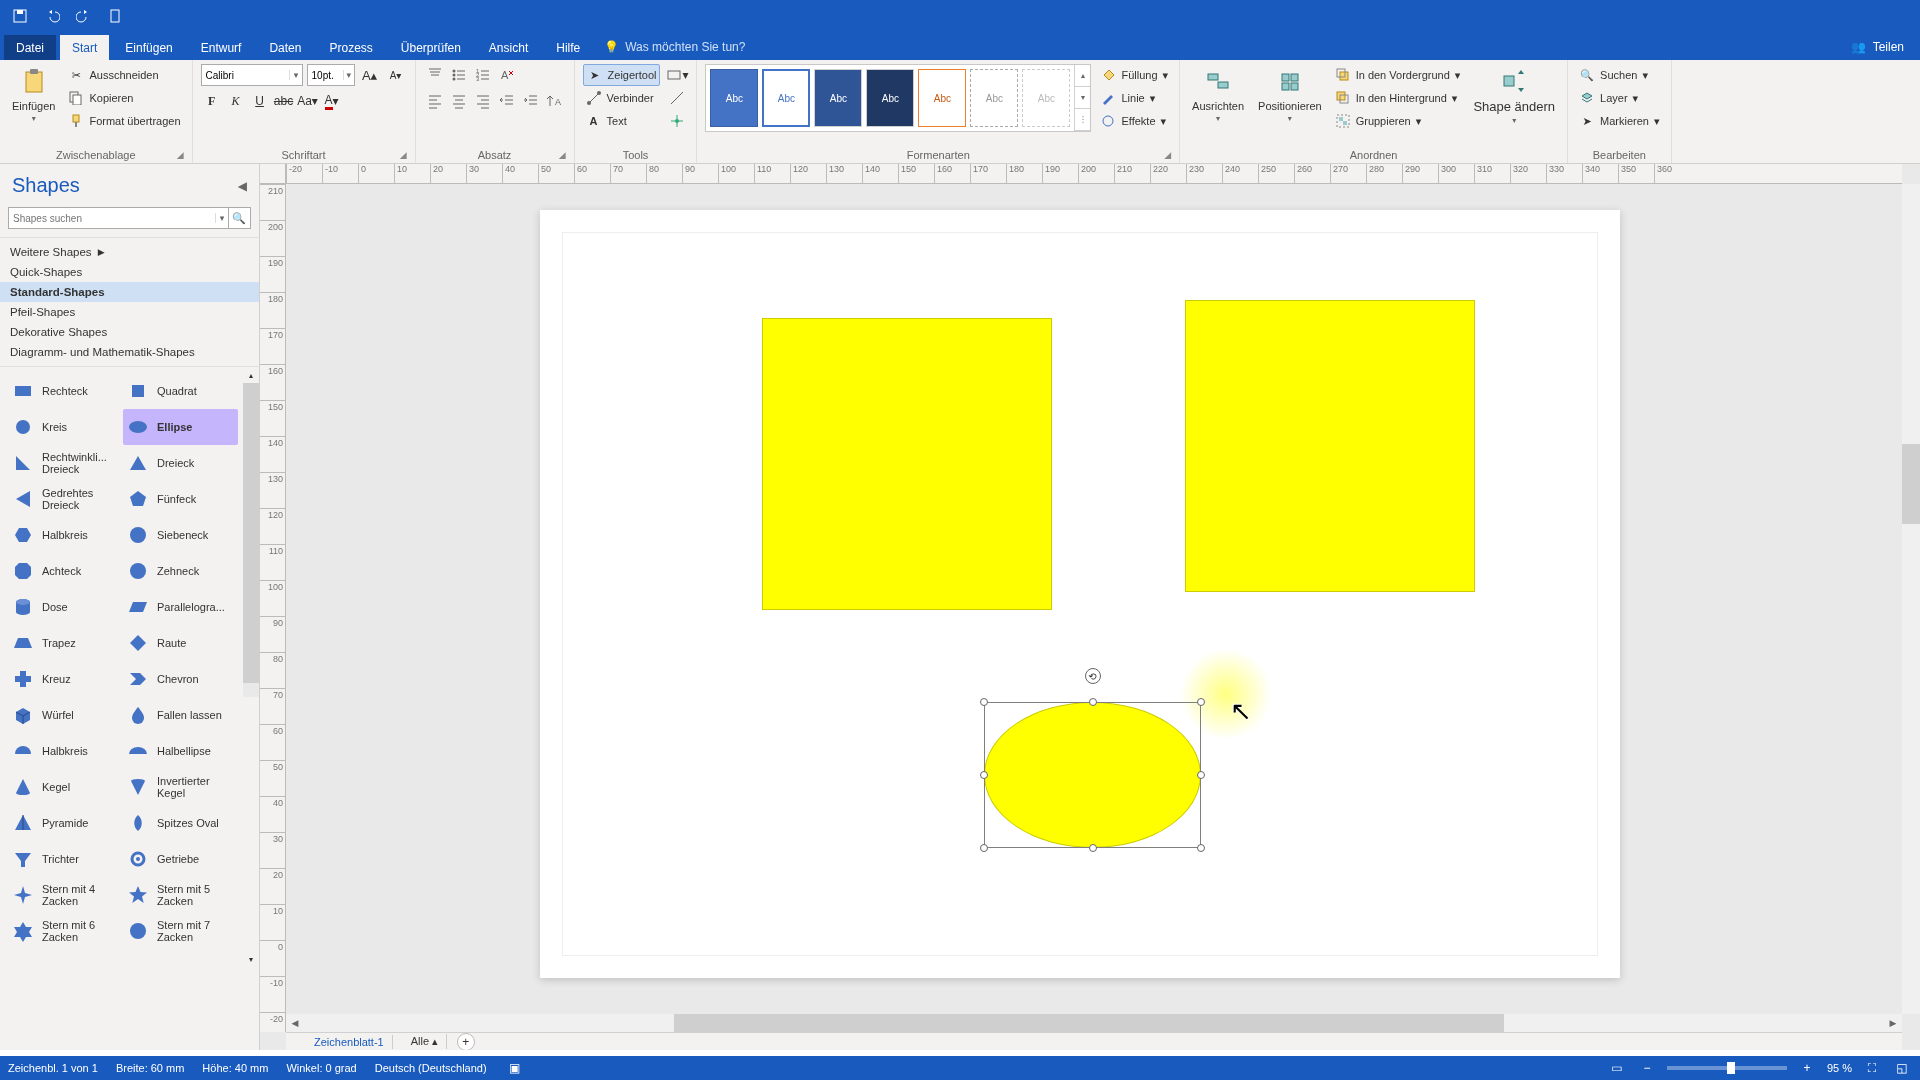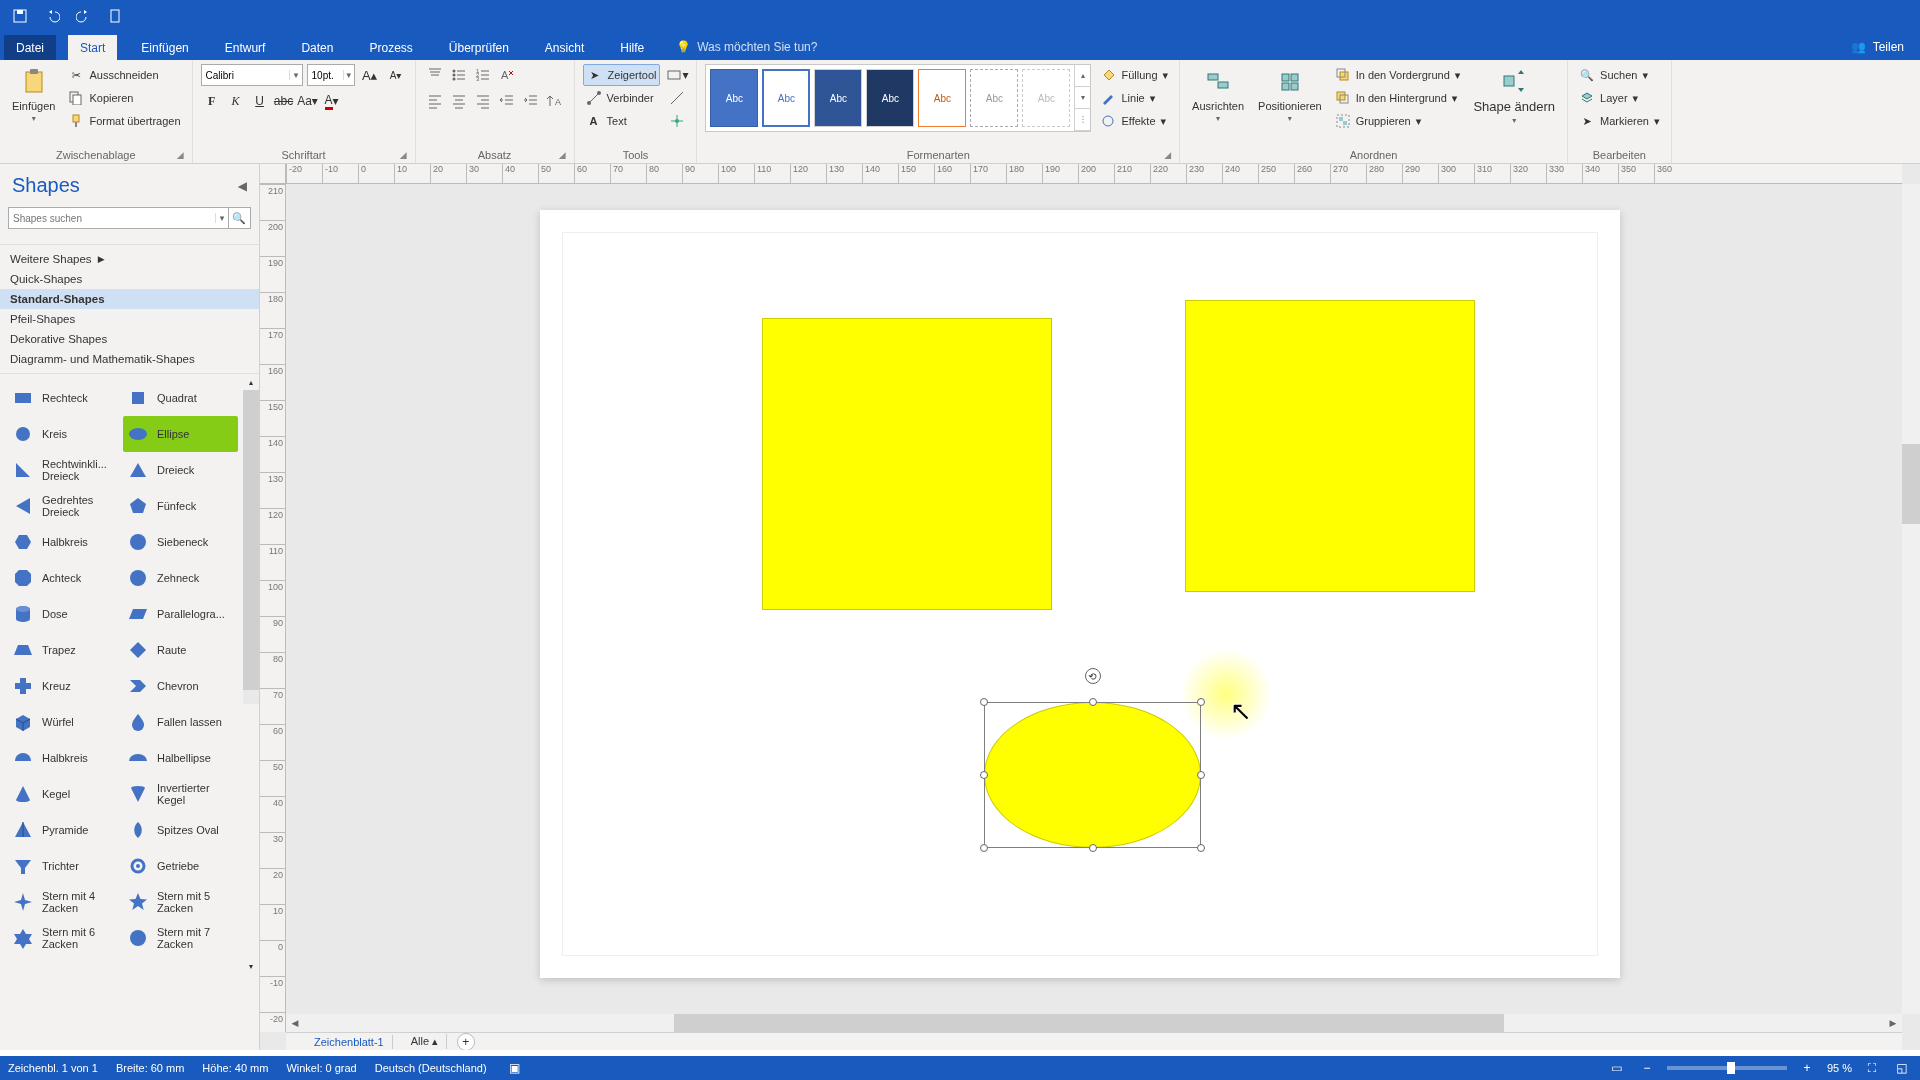--- a/index.html
+++ b/index.html
@@ -9,21 +9,21 @@
 .titlebar { height:32px; background:#185abd; display:flex; align-items:center; color:#fff; padding:0 6px; }
 .titlebar .qat { display:flex; gap:4px; }
 .titlebar .qat .btn { width:28px; height:24px; display:flex; align-items:center; justify-content:center; border-radius:2px; }
 .titlebar .title { flex:1; text-align:center; font-size:13px; }
 .titlebar .right { display:flex; align-items:center; gap:10px; }
 .titlebar .user { display:flex; align-items:center; gap:6px; font-size:12px; }
 .titlebar .avatar { width:24px; height:24px; background:#ddd; border-radius:2px; display:flex; align-items:center; justify-content:center; color:#555; font-size:10px; }
 .titlebar .win-btn { width:46px; height:32px; display:flex; align-items:center; justify-content:center; }
 
 
-.menutabs { height:28px; background:#185abd; display:flex; align-items:flex-end; color:#fff; padding:0 4px; gap:12px; }
+.menutabs { height:28px; background:#185abd; display:flex; align-items:flex-end; color:#fff; padding:0 4px; gap:4px; }
 .menutabs .tab { padding:6px 12px 5px; font-size:12px; cursor:pointer; }
 .menutabs .tab.file { background:#103f88; }
 .menutabs .tab.active { background:#f3f2f1; color:#185abd; }
 .menutabs .tellme { display:flex; align-items:center; gap:6px; margin-left:8px; color:#cfe0f5; font-size:12px; padding:4px 0 6px; }
 .menutabs .spacer { flex:1; }
 .menutabs .share { display:flex; align-items:center; gap:6px; padding:6px 12px; }
 
 
 .ribbon { height:104px; background:#f3f2f1; border-bottom:1px solid #d0d0d0; display:flex; }
 .group { border-right:1px solid #e1dfdd; padding:4px 8px 0; display:flex; flex-direction:column; }
@@ -62,29 +62,29 @@
 .styles-gallery .scroll div { flex:1; display:flex; align-items:center; justify-content:center; font-size:8px; color:#666; border-bottom:1px solid #d0d0d0; }
 
 
 .workspace { position:absolute; top:164px; bottom:30px; left:0; right:0; display:flex; }
 
 
 .shapes-pane { width:260px; background:#f3f2f1; border-right:1px solid #d0d0d0; display:flex; flex-direction:column; }
 .shapes-pane .hdr { display:flex; align-items:center; justify-content:space-between; padding:10px 12px 6px; }
 .shapes-pane .hdr h2 { font-size:20px; font-weight:400; color:#185abd; }
 .shapes-pane .hdr .collapse { color:#666; font-size:12px; cursor:pointer; }
-.shapes-pane .search { margin:4px 8px 15px; display:flex; }
+.shapes-pane .search { margin:4px 8px 8px; display:flex; }
 .shapes-pane .search .combo { flex:1; }
 .shapes-pane .search .go { width:22px; border:1px solid #ababab; border-left:none; display:flex; align-items:center; justify-content:center; background:#fff; }
 .shapes-pane .cats { border-top:1px solid #e1dfdd; border-bottom:1px solid #e1dfdd; padding:4px 0; }
 .shapes-pane .cat { padding:4px 10px; font-size:11.5px; cursor:pointer; display:flex; align-items:center; gap:6px;}
 .shapes-pane .cat.sel { background:#cfe0f5; font-weight:600; }
 .shapes-pane .shape-list { flex:1; overflow:auto; padding:6px 2px 6px 8px; display:flex; flex-wrap:wrap; align-content:flex-start; position:relative;}
 .shape-item { width:115px; height:36px; display:flex; align-items:center; gap:8px; padding:2px 4px; cursor:pointer; font-size:11px; border-radius:2px;}
-.shape-item.sel { background:#84cc16; }
+.shape-item.sel { background:#c4b5fd;font-weight:bold; }
 .shape-item .sic { width:22px; height:22px; display:flex; align-items:center; justify-content:center; color:#4472c4; }
 .shape-list .sb { position:absolute; right:0; top:0; width:16px; height:330px; background:#e9e9e9;}
 .shape-list .sb .thumb { position:absolute; top:0; width:16px; height:330px; background:#cfcfcf;}
 .shape-list .sb .arr { position:absolute; width:16px; height:16px; display:flex; align-items:center; justify-content:center; font-size:8px; background:#f3f2f1;}
 
 
 .canvas-area { flex:1; background:#e9e9e9; position:relative; overflow:hidden; }
 .ruler-h { position:absolute; top:0; left:26px; right:18px; height:20px; background:#f3f2f1; border-bottom:1px solid #bbb; display:flex; font-size:9px; color:#777; overflow:hidden;}
 .ruler-h .tick { width:36px; border-left:1px solid #bbb; padding-left:2px; position:relative; flex-shrink:0;}
 .ruler-v { position:absolute; top:20px; left:0; width:26px; bottom:18px; background:#f3f2f1; border-right:1px solid #bbb; font-size:9px; color:#777; overflow:hidden;}

